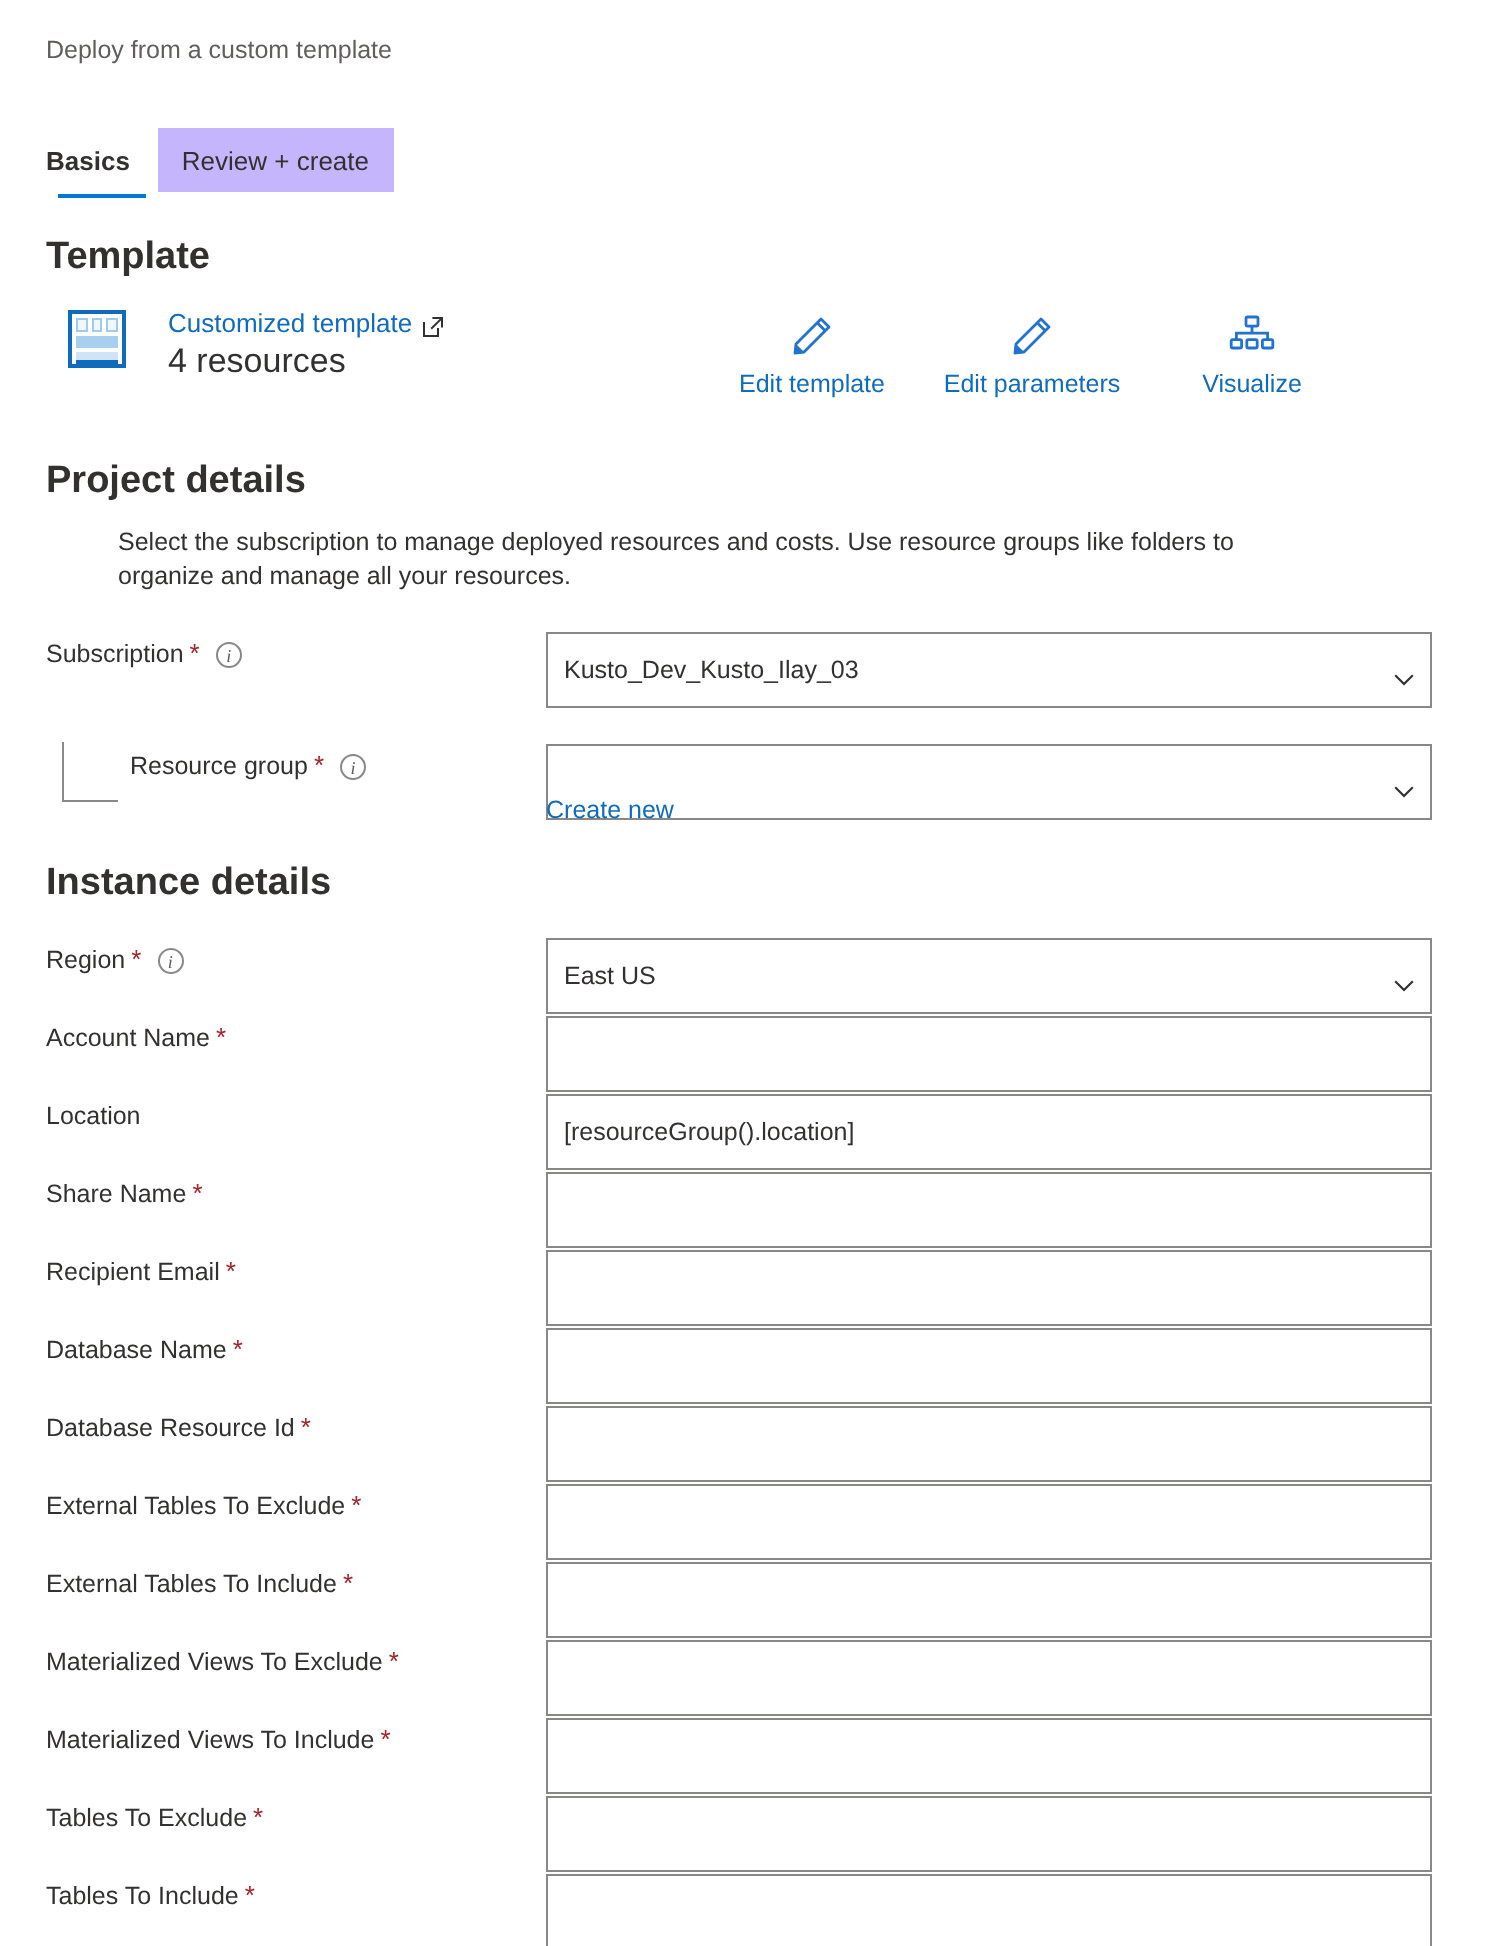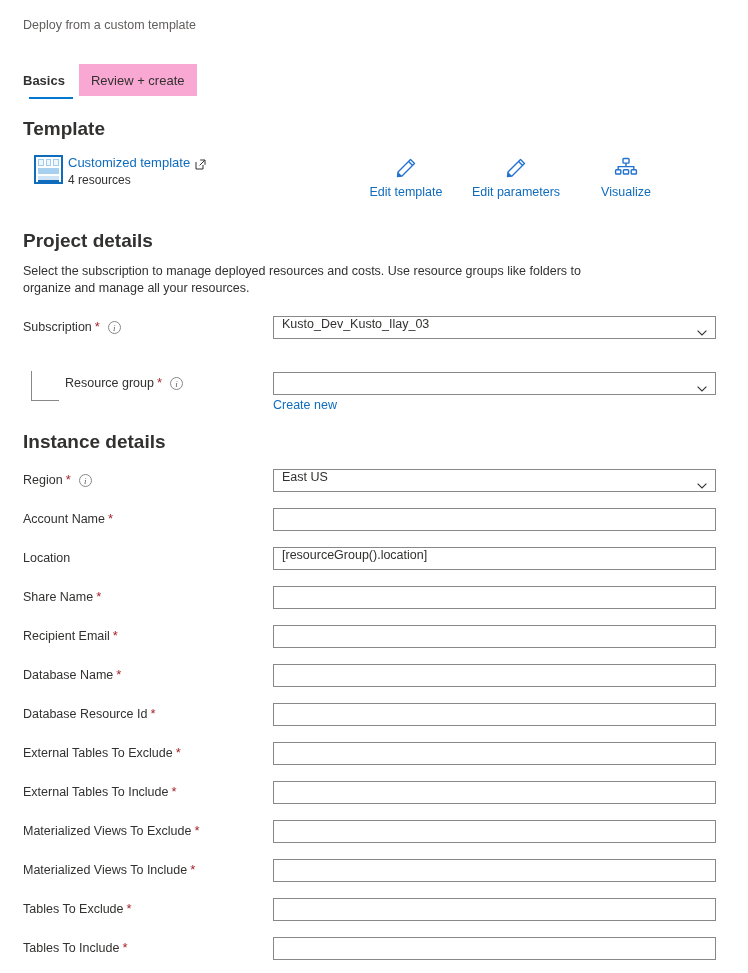--- a/index.html
+++ b/index.html
@@ -76,21 +76,21 @@
   .tab.selected::after {
     content: "";
     position: absolute;
     left: 6px;
     right: 6px;
     bottom: -3px;
     height: 2px;
     background: #0078d4;
   }
   .tab.hovered {
-    background: #f9a8d4;
+    background: #c4b5fd;
   }
 
   
   .section-title {
     font-size: 19px;
     font-weight: 700;
     color: #323130;
     padding-left: 23px;
   }
   .section-desc {
@@ -128,36 +128,36 @@
   }
   .tmpl-icon .r1 i { flex: 1; background: #eff6fc; border: 1px solid #9ecbf0; display:block; }
   .tmpl-icon .r2 {
     position: absolute; left: 2px; right: 2px; top: 11px; height: 6px;
     background: #a6cff0;
   }
   .tmpl-icon .r3 {
     position: absolute; left: 2px; right: 2px; top: 19px; height: 6px;
     background: #cfe4f7; border-bottom: 2px solid #0f6cbd;
   }
-  .tmpl-text { margin-left: 5px; }
+  .tmpl-text { margin-left: 21px; }
   .tmpl-link {
     font-size: 13px;
     color: #0f6cbd;
     cursor: pointer;
     line-height: 17px;
     display: inline-flex;
     align-items: center;
   }
   .tmpl-link .ext {
     margin-left: 5px;
     display: inline-block;
     width: 11px; height: 11px;
   }
   .tmpl-sub {
-    font-size: 12px;
+    font-size: 17px;
     color: #323130;
     line-height: 17px;
     margin-top: 1px;
   }
 
   .template-actions {
     position: absolute;
     top: 3px;
     left: 355px;
     display: flex;
@@ -217,28 +217,28 @@
     color: #605e5c;
     font-family: "Liberation Serif", serif;
     font-style: italic;
     cursor: pointer;
   }
   .field {
     position: absolute;
     left: 273px;
     top: 0;
     width: 443px;
-    height: 23px;
+    height: 38px;
     border: 1px solid #8a8886;
     background: #fff;
     font-size: 12.5px;
     color: #323130;
     padding: 0 8px;
     display: flex;
-    align-items: flex-start;
+    align-items: center;
     cursor: text;
   }
   .field.select { cursor: pointer; padding-right: 26px; }
   .chev {
     position: absolute;
     right: 8px;
     top: 50%;
     transform: translateY(-50%);
     width: 10px;
     height: 6px;
@@ -336,21 +336,21 @@
           <rect x="9.4" y="13.8" width="5.2" height="4.2" rx="0.8" fill="none" stroke="#2272d0" stroke-width="1.4"></rect>
           <rect x="17.2" y="13.8" width="5.2" height="4.2" rx="0.8" fill="none" stroke="#2272d0" stroke-width="1.4"></rect>
         </svg>
       </span>
       <span>Visualize</span>
     </div>
   </div>
 </div>
 
 <div class="section-title" style="margin-top:27px;">Project details</div>
-<div class="section-desc" style="margin-top:11px;">Select the subscription to manage deployed resources and costs. Use resource groups like folders to organize and manage all your resources.</div>
+<div class="section-desc" style="margin-top:11px;margin-left:36px;">Select the subscription to manage deployed resources and costs. Use resource groups like folders to organize and manage all your resources.</div>
 
 <div class="form" style="margin-top:19px;">
   <div class="row">
     <div class="label">
       <span>Subscription</span>
       <span class="req">*</span>
       <span class="info">i</span>
     </div>
     <div class="field select">
       <span>Kusto_Dev_Kusto_Ilay_03</span>

